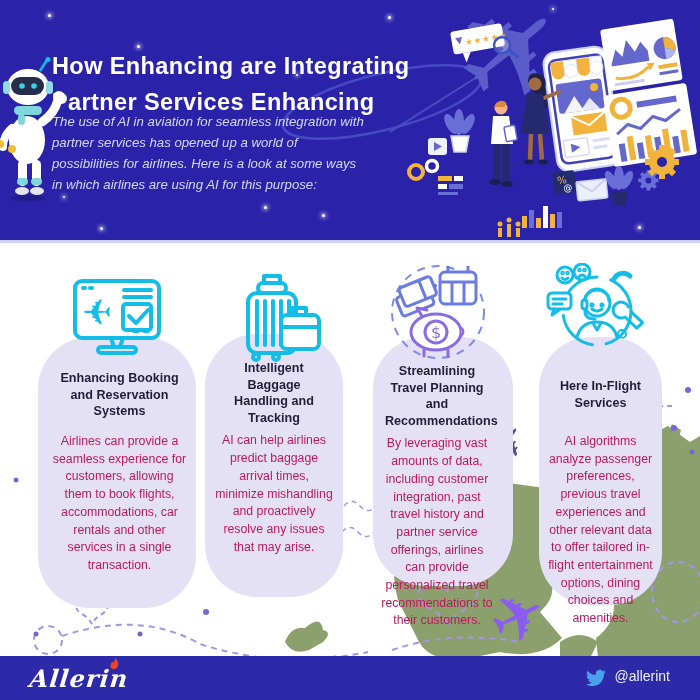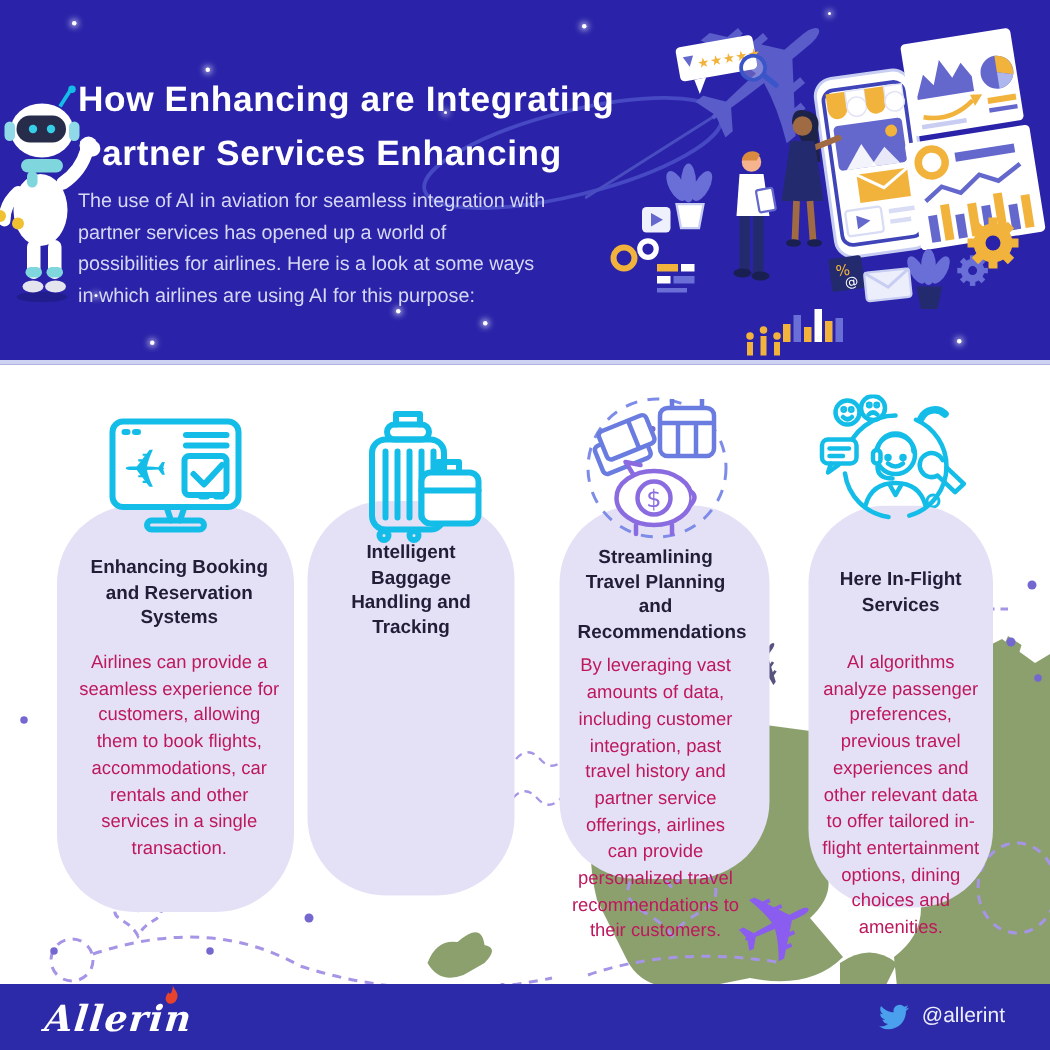--- a/index.html
+++ b/index.html
@@ -4,22 +4,22 @@
 <style>
   html,body{margin:0;padding:0;background:#fff;}
   .stage{position:relative;width:700px;height:700px;overflow:hidden;background:#ffffff;
          font-family:"Liberation Sans", sans-serif;}
   
   .hero{position:absolute;left:0;top:0;width:700px;height:240px;background:#2a23a9;
         border-bottom:3px solid #cdd2f3;}
   .star{position:absolute;background:#fff;border-radius:50%;box-shadow:0 0 4px 1px rgba(255,255,255,.8);}
   .hero-title{position:absolute;left:52px;top:48px;color:#ffffff;font-size:23.5px;font-weight:800;
               letter-spacing:.4px;line-height:36px;z-index:5;}
-  .hero-sub{position:absolute;left:52px;top:124px;width:312px;color:#d6d8f3;font-size:13.2px;
-            line-height:1.58;z-index:5;}
+  .hero-sub{position:absolute;left:52px;top:112px;width:312px;color:#d6d8f3;font-size:13.2px;
+            line-height:1.58;z-index:5;font-style:italic;}
   .swoosh{position:absolute;left:270px;top:58px;z-index:1;}
   .robot{position:absolute;left:-6px;top:56px;z-index:4;}
   .illus{position:absolute;right:0;top:0;z-index:2;}
   
   .deco{position:absolute;left:0;top:240px;z-index:0;}
   
   .card{position:absolute;background:#e4e1f7;border-radius:52px;z-index:1;box-sizing:border-box;
         padding:26px 10px 0 10px;text-align:center;}
   .card h3{margin:0;padding:0 4px;color:#211e38;font-size:12.6px;font-weight:bold;line-height:1.32;
            min-height:64px;display:flex;align-items:flex-start;justify-content:center;flex-direction:column;}
@@ -396,20 +396,21 @@
   <div class="card card1">
     <h3>
         <span>Enhancing Booking and Reservation Systems</span>
       </h3>
     <p>Airlines can provide a seamless experience for customers, allowing them to book flights, accommodations, car rentals and other services in a single transaction.</p>
   </div>
   <div class="card card2">
     <h3>
         <span>Intelligent Baggage Handling and Tracking</span>
       </h3>
+    <p>AI can help airlines predict baggage arrival times, minimize mishandling and proactively resolve any issues that may arise.</p>
   </div>
   <div class="card card3">
     <h3>
         <span>Streamlining Travel Planning and Recommendations</span>
       </h3>
     <p>By leveraging vast amounts of data, including customer integration, past travel history and partner service offerings, airlines can provide personalized travel recommendations to their customers.</p>
   </div>
   <div class="card card4">
     <h3>
         <span>Here In-Flight Services</span>

